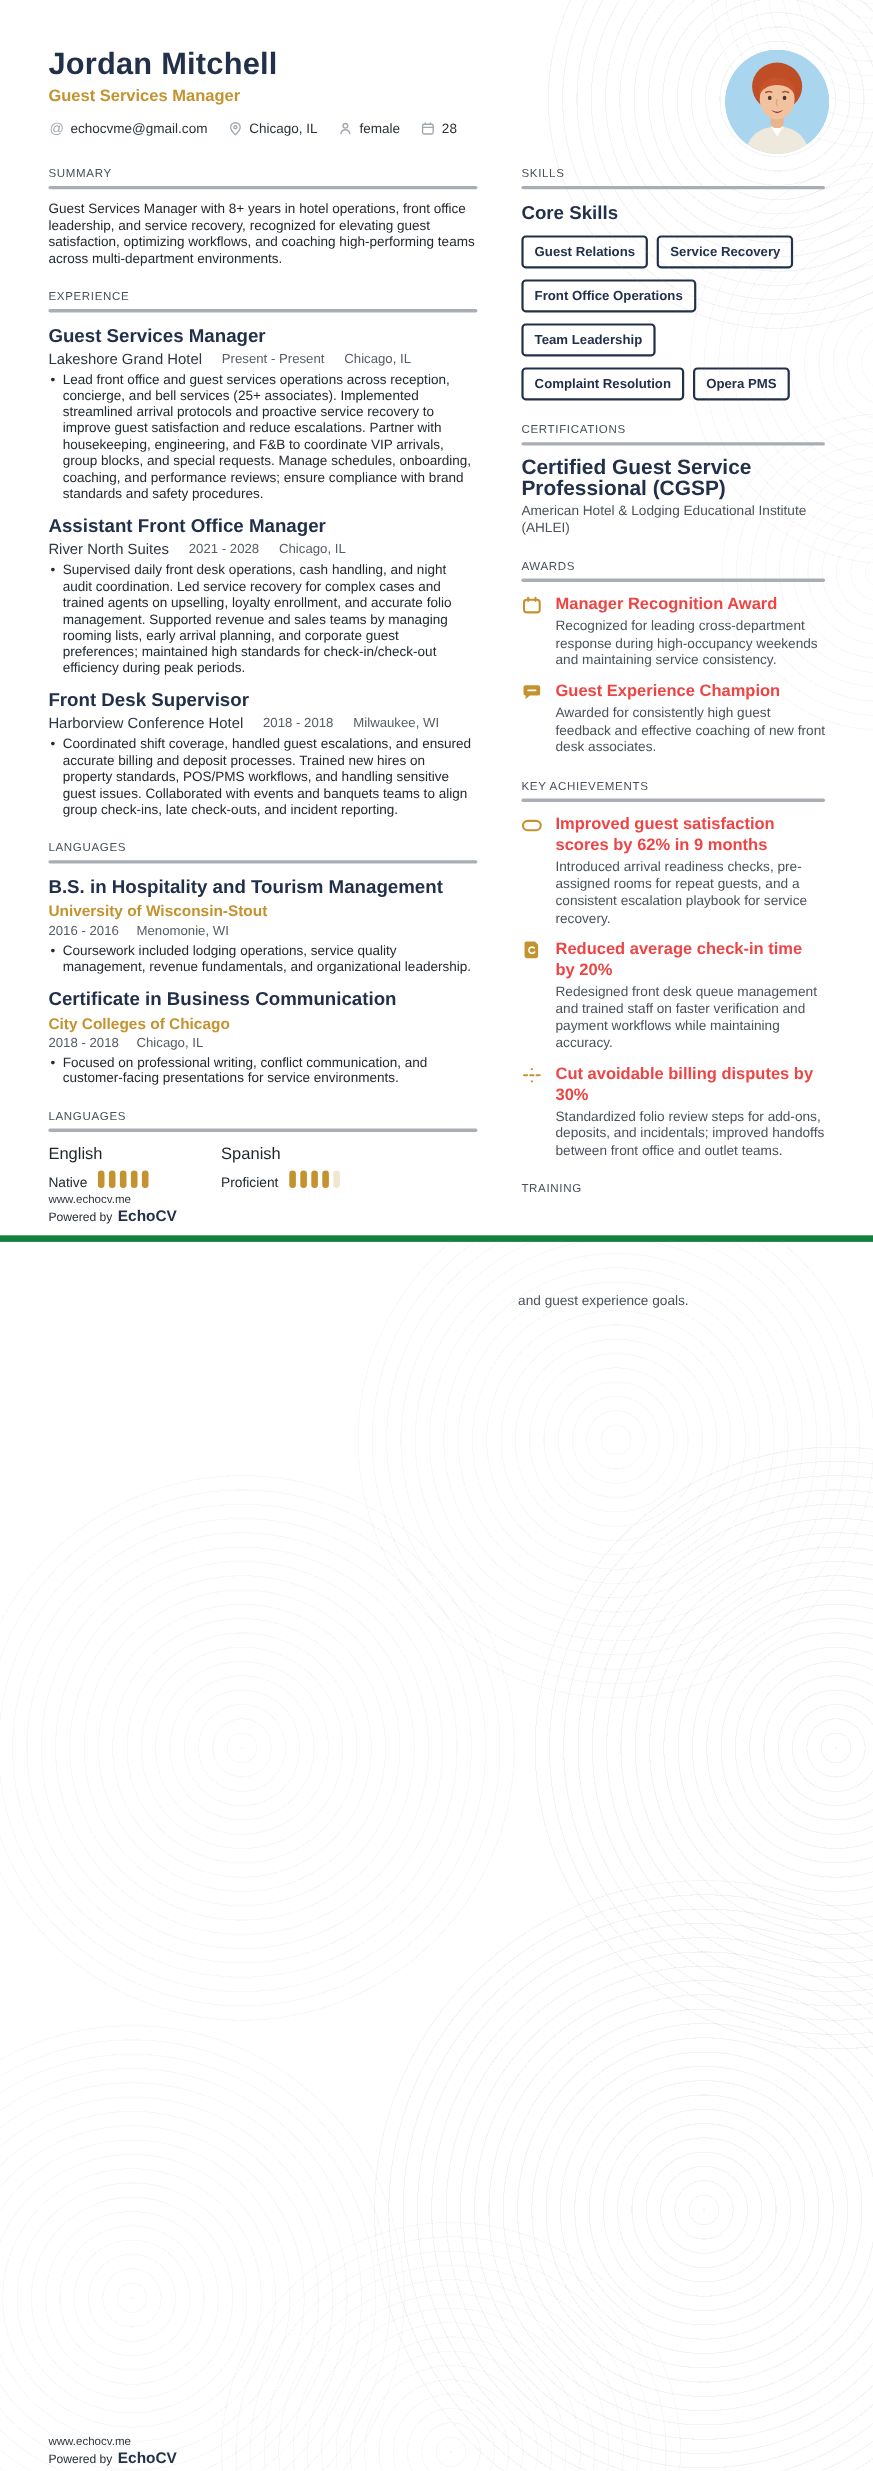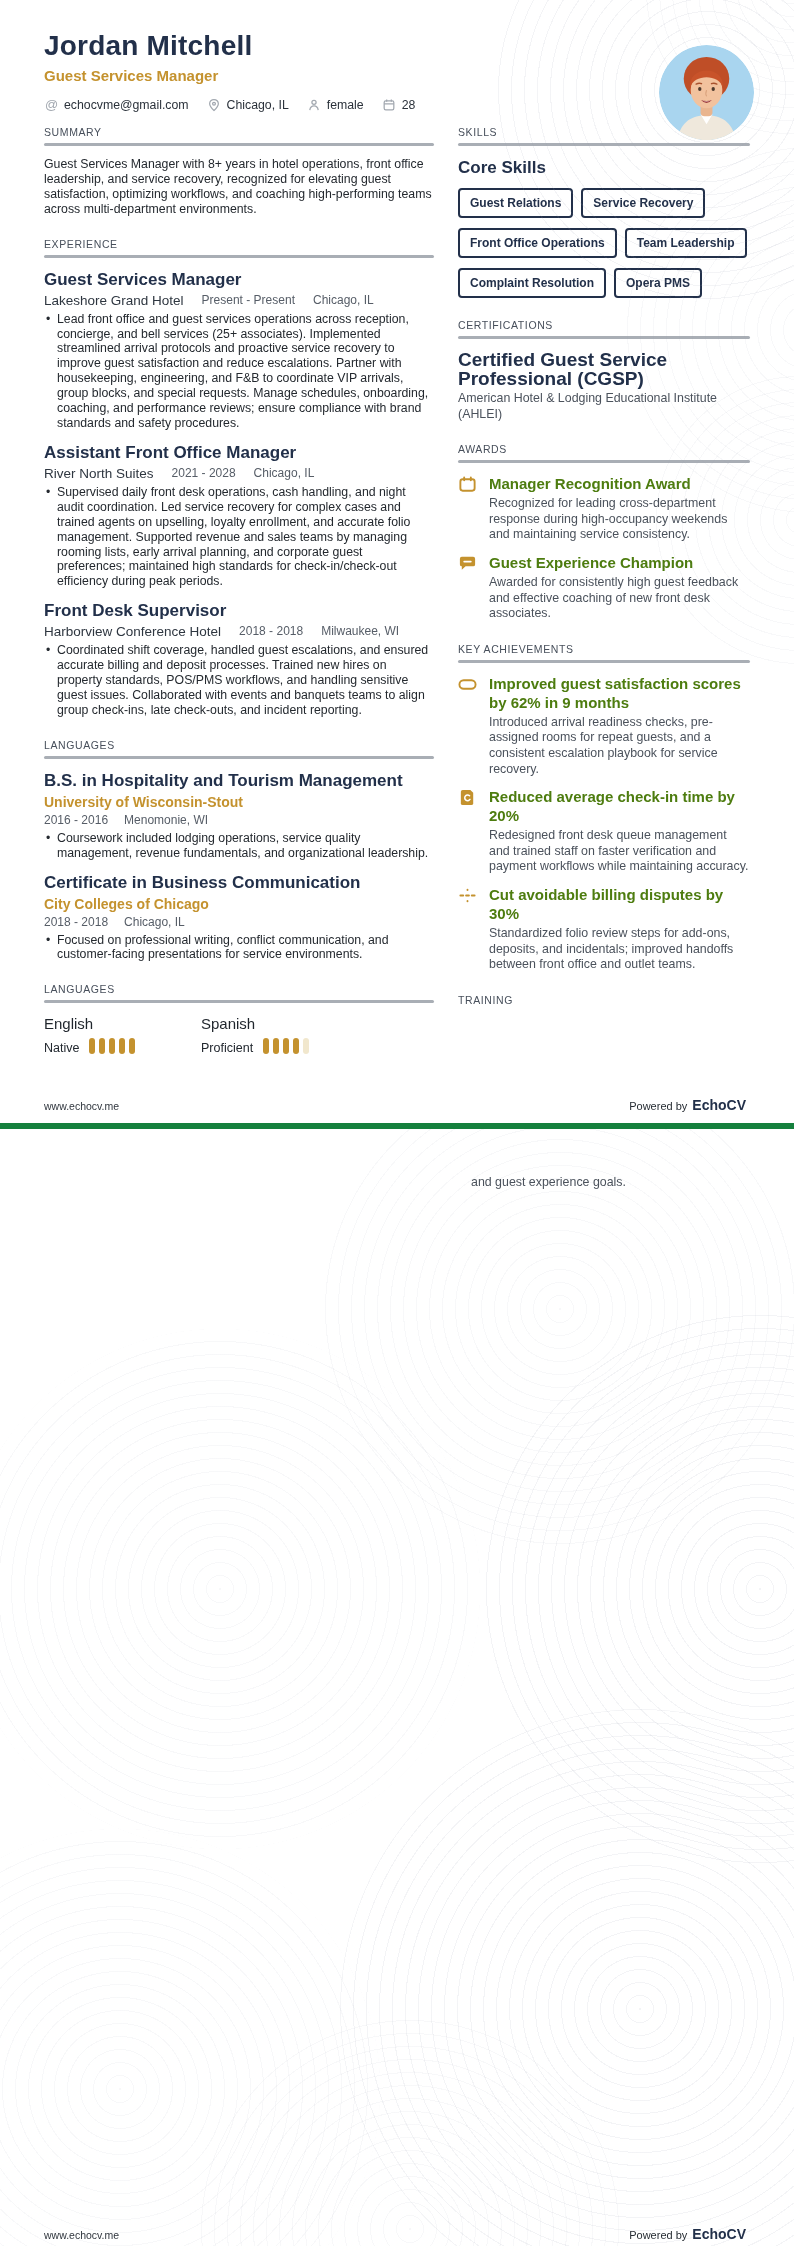--- a/index.html
+++ b/index.html
@@ -5,30 +5,30 @@
   html,body{margin:0;padding:0;}
   body{width:794px;height:2246px;position:relative;background:#ffffff;overflow:hidden;
        font-family:"Liberation Sans",sans-serif;color:#262c33;}
   .page{position:relative;width:794px;height:1123px;overflow:hidden;}
   .page2{border-top:6px solid #15803d;}
   
   .deco{position:absolute;border-radius:50%;pointer-events:none;opacity:.55;
         background:repeating-radial-gradient(circle, rgba(148,154,174,.20) 0 1px, transparent 1px 13px);}
   .deco.faint{opacity:.35;}
   
-  .header{position:relative;padding:30px 44px 0;}
+  .header{position:relative;padding:42px 44px 0;}
   .name{font-size:28px;line-height:32px;font-weight:700;color:#22304a;letter-spacing:.2px;}
   .role{margin-top:5px;font-size:15px;line-height:18px;font-weight:700;color:#c4922e;}
   .contact{margin-top:12px;display:flex;align-items:center;gap:18px;font-size:12.3px;color:#2b323b;}
   .contact .citem{display:flex;align-items:center;gap:5px;}
   .cicon{width:15px;height:15px;color:#a2a8b0;display:inline-flex;align-items:center;justify-content:center;}
   .at-glyph{font-size:13px;color:#a2a8b0;line-height:1;}
   .avatar{position:absolute;top:45px;right:40px;width:95px;height:95px;border-radius:50%;overflow:hidden;}
   
-  .cols{display:flex;gap:24px;padding:0 44px;margin-top:14px;}
+  .cols{display:flex;gap:40px;padding:0 44px;margin-top:28px;}
   .colL{flex:0 0 390px;max-width:390px;}
   .colR{flex:1;min-width:0;}
   .section{margin-bottom:21px;}
   .sec-label{font-size:10.5px;letter-spacing:.6px;color:#474f5b;margin-bottom:5px;}
   .sec-rule{height:3px;background:#a9aeb5;border-radius:2px;margin-bottom:11px;}
   
   .body-text{font-size:12.3px;line-height:14.9px;color:#24292f;}
   .exp-item{margin-bottom:11px;}
   .item-title{font-size:17px;line-height:21px;font-weight:700;color:#22304a;}
   .meta-row{display:flex;align-items:flex-start;gap:18px;margin:3px 0 4px;}
@@ -49,24 +49,24 @@
   
   .group-title{font-size:17px;line-height:21px;font-weight:700;color:#22304a;margin-bottom:10px;}
   .chips{display:flex;flex-wrap:wrap;gap:10px 8px;}
   .chip{border:2px solid #22304a;border-radius:4px;padding:6px 10px;font-size:12px;font-weight:700;
         color:#22304a;white-space:nowrap;}
   .cert-item{margin-bottom:9px;}
   .cert-title{font-size:19px;line-height:19px;font-weight:700;color:#22304a;}
   .dim-desc{font-size:12.4px;line-height:15.6px;color:#4b525c;margin-top:3px;}
   .icon-item{display:flex;gap:12px;margin-bottom:10px;}
   .gold-icon{flex:0 0 19px;width:19px;height:19px;margin-top:1px;color:#c4922e;}
-  .icon-item .it-title{font-size:15px;line-height:19px;font-weight:700;color:#4d7c0f;}
+  .icon-item .it-title{font-size:15px;line-height:19px;font-weight:700;color:#ef4444;}
   
   .footer{position:absolute;left:44px;right:48px;bottom:10px;display:flex;
-          justify-content:space-between;align-items:baseline;}
+          justify-content:space-between;align-items:baseline;flex-direction:column;}
   .site{font-size:10.5px;color:#30363e;}
   .powered{display:flex;align-items:baseline;gap:5px;}
   .powered-by{font-size:11px;color:#262c33;}
   .brand{font-size:14px;font-weight:700;color:#22304a;}
   .continuation{position:absolute;left:471px;top:46px;font-size:12.4px;line-height:15.6px;color:#4b525c;}
 </style>
 </head>
 <body>
 
 <div class="page page1">

